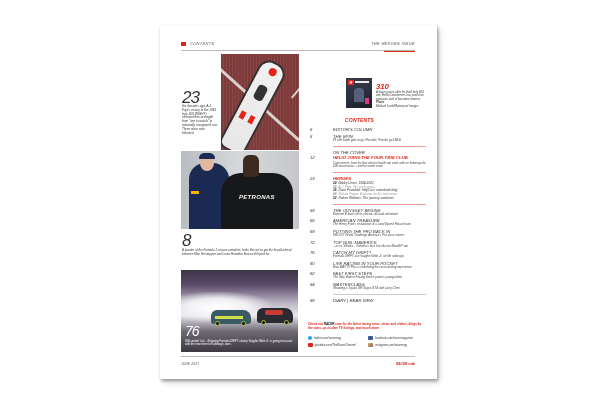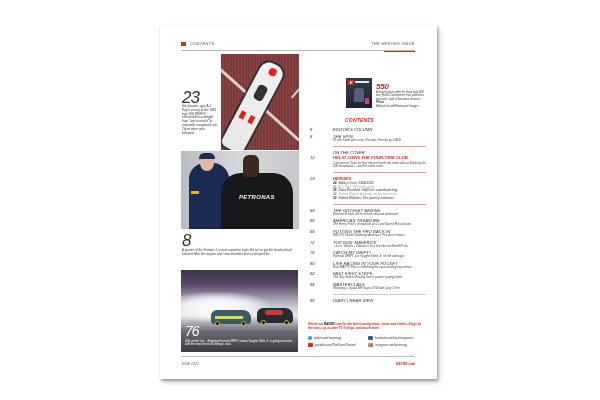--- a/index.html
+++ b/index.html
@@ -157,21 +157,21 @@
     <div class="num76">76</div>
     <div class="cap76">Still smokin' hot... Reigning Formula DRIFT champ Vaughn Gittin Jr. is going toe-to-toe with the new breed of sideways stars.</div>
   </div>
 
   <div class="cover">
     <div class="cover-logo">R</div>
     <div class="cover-mast"></div>
     <div class="cover-fig"></div>
     <div class="cover-pink"></div>
   </div>
-  <div class="num310">550</div>
+  <div class="num310">310</div>
   <div class="cap310">
     <span>A dozen years after his third Indy 500 win, Helio Castroneves has joined an exclusive club of four-time winners.</span>
     <span class="credit-label">Photo</span>
     <span>Michael Levitt/Motorsport Images</span>
   </div>
 
   <div class="contents-title">CONTENTS</div>
 
   <div class="toc">
     <div class="toc-row" style="margin-top:2px;">

